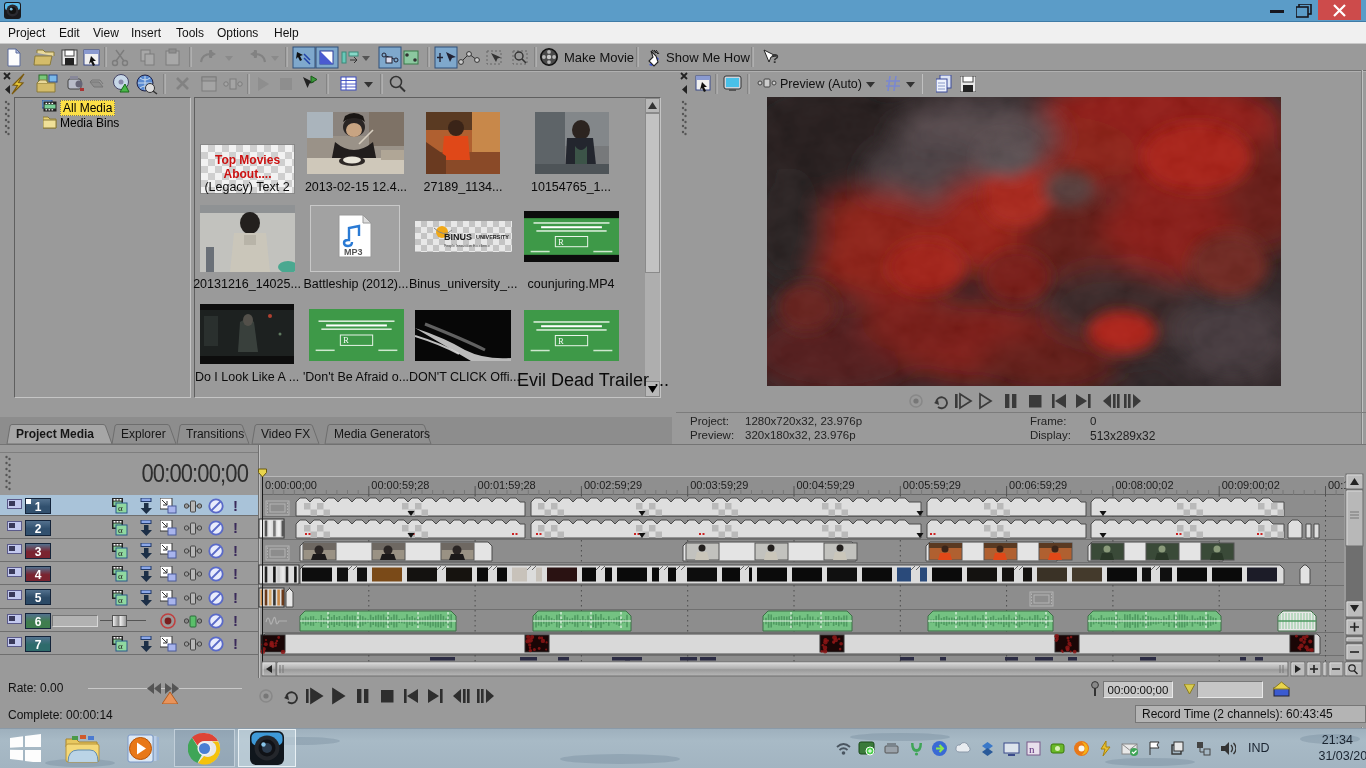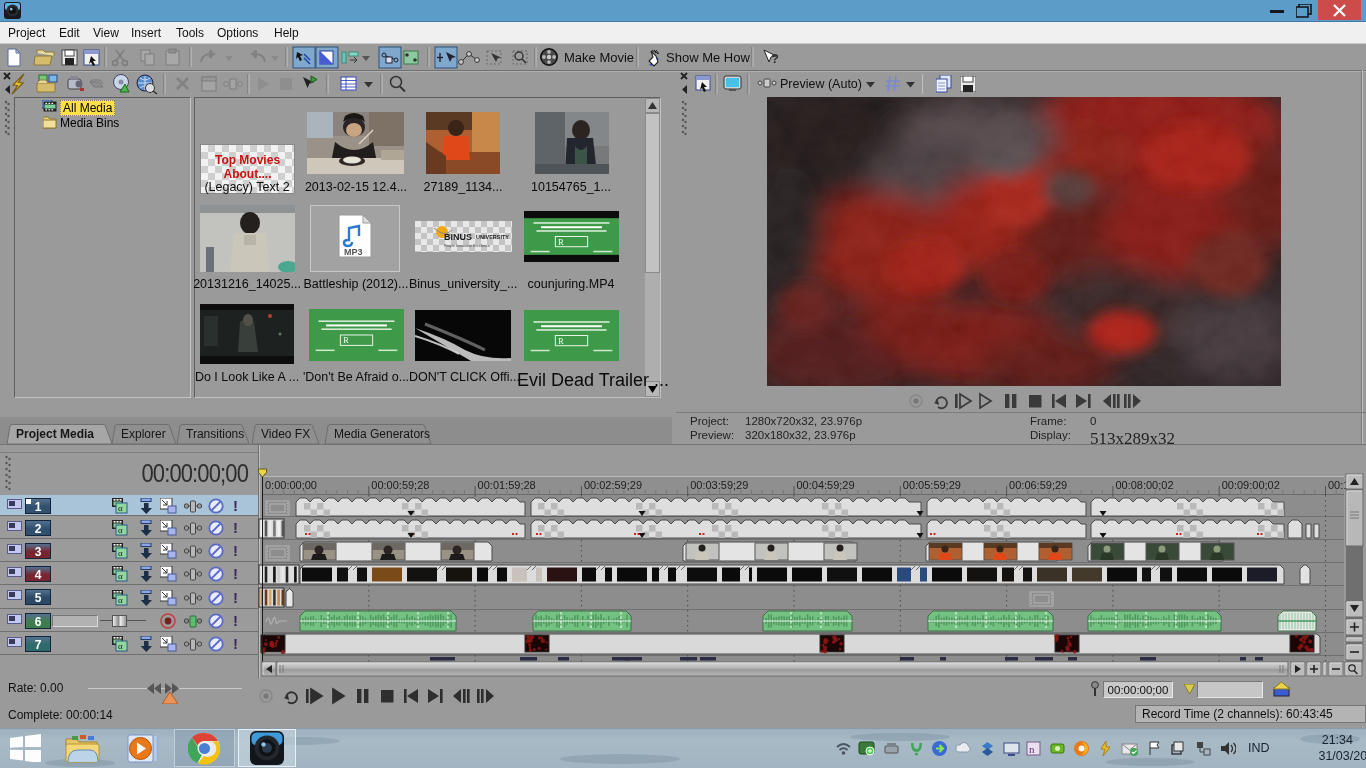--- a/index.html
+++ b/index.html
@@ -468,21 +468,21 @@
       <rect x="218" y="3" width="2.6" height="14" fill="#3a3a3a"></rect>
     </svg>
 <div class="ab" style="left:676px;top:412px;width:690px;height:1px;background:#7c7c7c;"></div>
 <div class="ab" style="left:690px;top:415px;font-size:11.5px;color:#222;">Project:</div>
 <div class="ab" style="left:745px;top:415px;font-size:11.5px;color:#222;">1280x720x32, 23.976p</div>
 <div class="ab" style="left:690px;top:429px;font-size:11.5px;color:#222;">Preview:</div>
 <div class="ab" style="left:745px;top:429px;font-size:11.5px;color:#222;">320x180x32, 23.976p</div>
 <div class="ab" style="left:1030px;top:415px;font-size:11.5px;color:#222;">Frame:</div>
 <div class="ab" style="left:1090px;top:415px;font-size:11.5px;color:#222;">0</div>
 <div class="ab" style="left:1030px;top:429px;font-size:11.5px;color:#222;">Display:</div>
-<div class="ab" style="left:1090px;top:429px;font-size:17px;color:#222;font-family:Liberation Serif, serif;">513x289x32</div>
+<div class="ab" style="left:1090px;top:429px;font-size:12px;color:#222;">513x289x32</div>
 <div class="ab" style="left:0;top:417px;width:672px;height:28px;background:#8d8d8d;"></div>
 <div class="ab" style="left:0;top:444px;width:1366px;height:1px;background:#747474;"></div>
 <svg class="ab" style="left:0;top:424px" width="672" height="21" viewBox="0 0 672 21">
       <path d="M7 20 L10 2 Q10.5 0.5 12 0.5 L103 0.5 Q105 0.5 105.5 2 L112 20 Z" fill="#a6a6a6" stroke="#6e6e6e" stroke-width="1"></path>
       <text x="16" y="14" font-size="12" font-weight="bold" fill="#161616" font-family="Liberation Sans">Project Media</text>
       <path d="M112 20 L115 2 Q115.5 0.5 117 0.5 L167 0.5 Q169 0.5 169.5 2 L176 20 Z" fill="#8f8f8f" stroke="#6e6e6e" stroke-width="1"></path>
       <text x="121" y="14" font-size="12" font-weight="normal" fill="#161616" font-family="Liberation Sans">Explorer</text>
       <path d="M177 20 L180 2 Q180.5 0.5 182 0.5 L240 0.5 Q242 0.5 242.5 2 L249 20 Z" fill="#8f8f8f" stroke="#6e6e6e" stroke-width="1"></path>
       <text x="186" y="14" font-size="12" font-weight="normal" fill="#161616" font-family="Liberation Sans">Transitions</text>
       <path d="M252 20 L255 2 Q255.5 0.5 257 0.5 L310 0.5 Q312 0.5 312.5 2 L319 20 Z" fill="#8f8f8f" stroke="#6e6e6e" stroke-width="1"></path>

